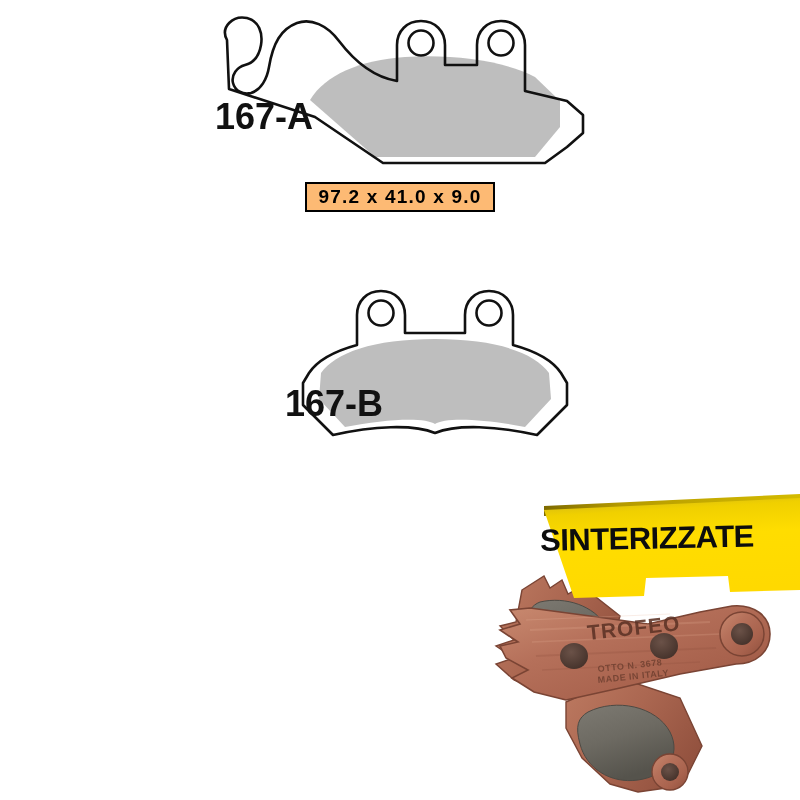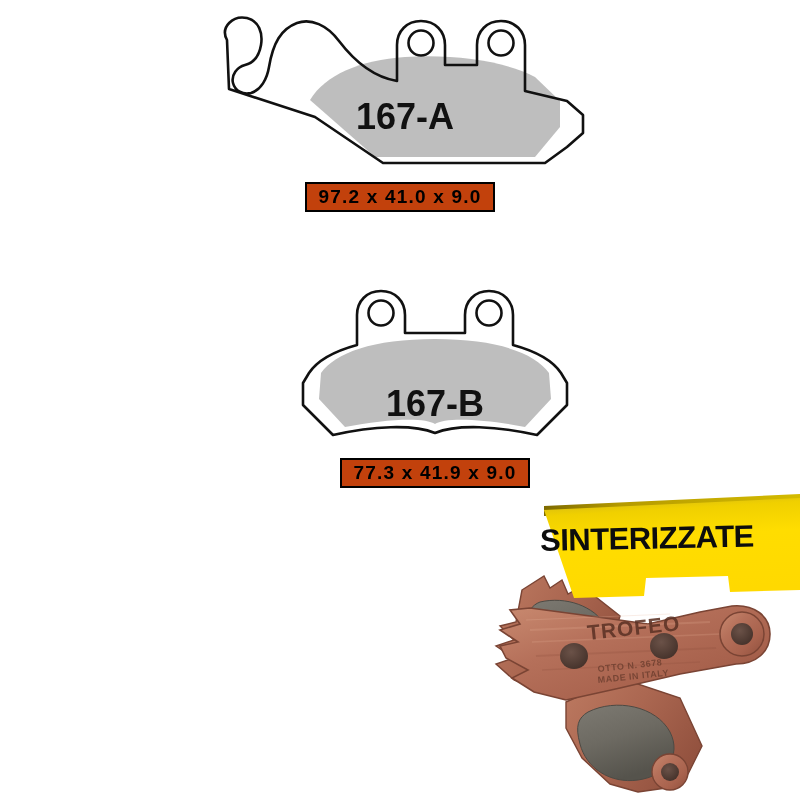--- a/index.html
+++ b/index.html
@@ -30,37 +30,37 @@
   #pad-b-block { left: 285px; top: 285px; width: 300px; height: 170px; }
 
   .pad-svg { display: block; overflow: visible; }
 
   .pad-label {
     position: absolute;
     font-weight: bold;
     color: #111111;
     letter-spacing: 0px;
     white-space: nowrap;
-    text-align: center;
+    text-align: left;
     font-family: "Liberation Sans", sans-serif;
   }
   #pad-a-label {
     left: 215px; top: 95px; width: 380px;
     font-size: 36px; line-height: 44px;
   }
   #pad-b-label {
     left: 285px; top: 372px; width: 300px;
     font-size: 36px; line-height: 44px; margin-top: 10px;
   }
 
   
   .dim-box {
     position: absolute;
     border: 2px solid #000000;
-    background: #c2410c;
+    background: #fdba74;
     box-sizing: border-box;
     display: flex;
     align-items: center;
     justify-content: center;
     font-size: 19px;
     font-weight: bold;
     color: #000000;
     letter-spacing: 1.2px;
     font-family: "Liberation Sans", sans-serif;
   }
@@ -190,21 +190,20 @@
                L 18,98
                L 24,88
                C 32,76 50,66 72,60
                Z" fill="none" stroke="#111111" stroke-width="2.6" stroke-linejoin="round" stroke-linecap="round"></path>
       <circle cx="96" cy="28" r="12.5" fill="#ffffff" stroke="#111111" stroke-width="2.6"></circle>
       <circle cx="204" cy="28" r="12.5" fill="#ffffff" stroke="#111111" stroke-width="2.6"></circle>
     </svg>
   </div>
   <div class="pad-label" id="pad-b-label">167-B</div>
 
-  <div class="dim-box" id="dim-box-b">77.3  x  41.9  x  9.0</div>
 
   <div id="product-photo">
     <svg width="330" height="240" viewBox="0 0 330 240">
       <defs>
         <linearGradient id="copperGrad" x1="0" y1="0" x2="1" y2="1">
           <stop offset="0%" stop-color="#c98a70"></stop>
           <stop offset="35%" stop-color="#b5705a"></stop>
           <stop offset="70%" stop-color="#a8624d"></stop>
           <stop offset="100%" stop-color="#8e4f3d"></stop>
         </linearGradient>

